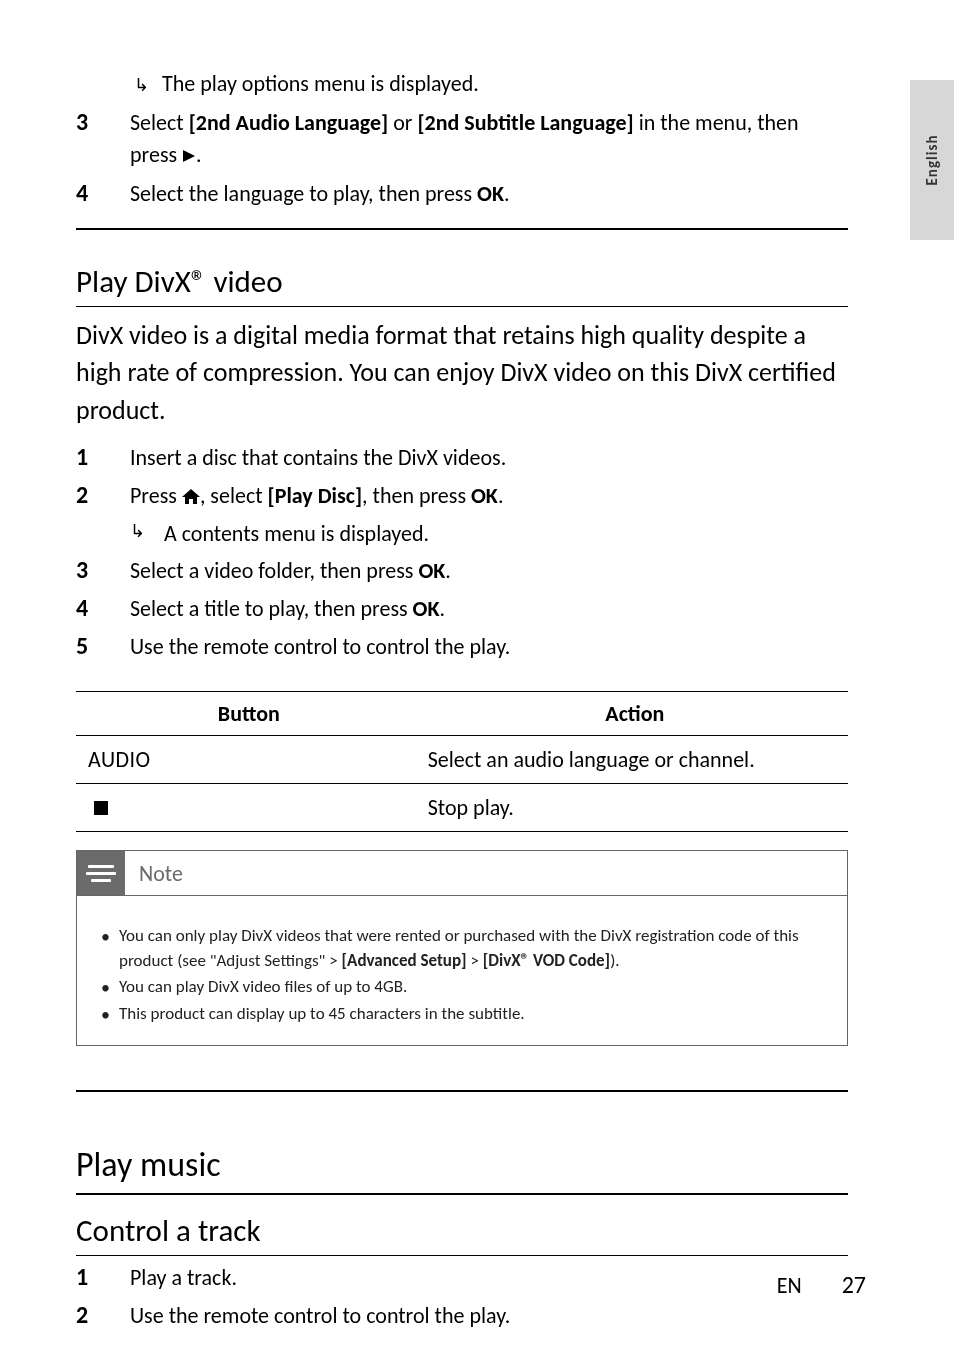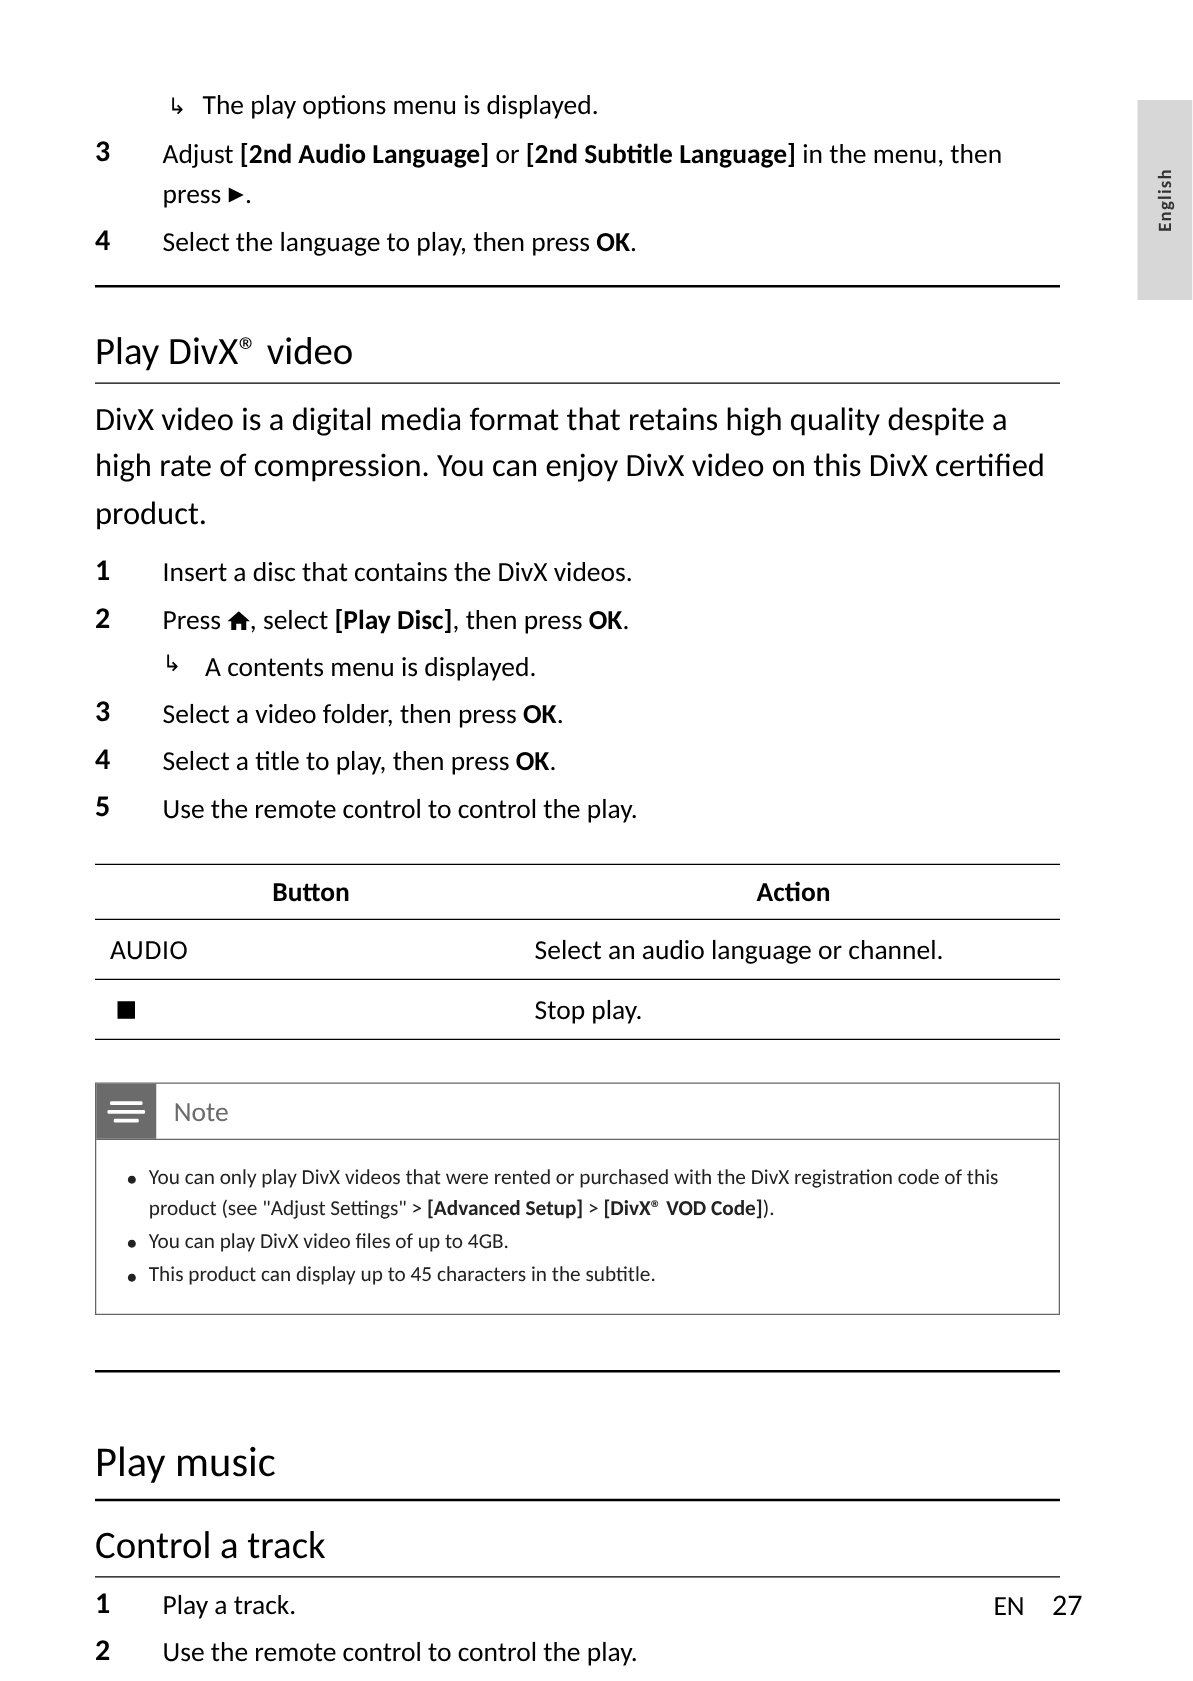--- a/index.html
+++ b/index.html
@@ -105,21 +105,21 @@
     table.btn-action td.btncol { letter-spacing: 0.5px; }
     .stop-square {
       display: inline-block;
       width: 14px;
       height: 14px;
       background: #000;
       margin-left: 6px;
     }
     .note-box {
       border: 1px solid #666;
-      margin-top: 34px;
+      margin-top: 18px;
       position: relative;
     }
     .note-header {
       display: flex;
       align-items: center;
       height: 44px;
     }
     .note-icon {
       width: 48px;
       height: 44px;
@@ -134,21 +134,21 @@
     .note-icon .line { height: 3px; background: #fff; border-radius: 1px; }
     .note-icon .l1 { width: 26px; }
     .note-icon .l2 { width: 30px; }
     .note-icon .l3 { width: 20px; }
     .note-title {
       font-size: 22px;
       color: #6b6b6b;
       margin-left: 14px;
     }
     .note-body {
-      padding: 18px 22px 16px 22px;
+      padding: 28px 22px 16px 22px;
       border-top: 1px solid #666;
     }
     .note-body ul { list-style: none; }
     .note-body li {
       font-size: 17px;
       line-height: 1.45;
       color: #222;
       position: relative;
       padding-left: 20px;
       margin-bottom: 2px;
@@ -166,21 +166,21 @@
       margin-top: 44px;
       padding-bottom: 8px;
       padding-top: 8px;
     }
     .footer {
       position: absolute;
       bottom: 46px;
       right: 88px;
       font-size: 22px;
       display: flex;
-      gap: 22px;
+      gap: 40px;
       align-items: baseline;
     }
     .footer .lang { font-weight: 400; }
     .footer .pg { font-size: 24px; font-weight: 400; }
     .home-icon {
       display: inline-block;
       vertical-align: -2px;
     }
     .play-tri {
       display: inline-block;
@@ -198,21 +198,21 @@
   <div class="content">
 
     <div class="indent-result">
       <span class="arrow-map">↳</span>
       <span>The play options menu is displayed.</span>
     </div>
 
     <div class="ol-item">
       <div class="ol-num">3</div>
       <div class="ol-body">
-        <span>Adjust </span><span class="bold">[2nd Audio Language]</span><span> or </span><span class="bold">[2nd Subtitle Language]</span><span> in the menu, then press </span><span class="play-tri"><svg width="14" height="14">
+        <span>Select </span><span class="bold">[2nd Audio Language]</span><span> or </span><span class="bold">[2nd Subtitle Language]</span><span> in the menu, then press </span><span class="play-tri"><svg width="14" height="14">
               <polygon points="1,1 13,7 1,13" fill="#000"></polygon>
             </svg></span><span>.</span>
       </div>
     </div>
 
     <div class="ol-item">
       <div class="ol-num">4</div>
       <div class="ol-body">
         <span>Select the language to play, then press </span><span class="bold">OK</span><span>.</span>
       </div>

